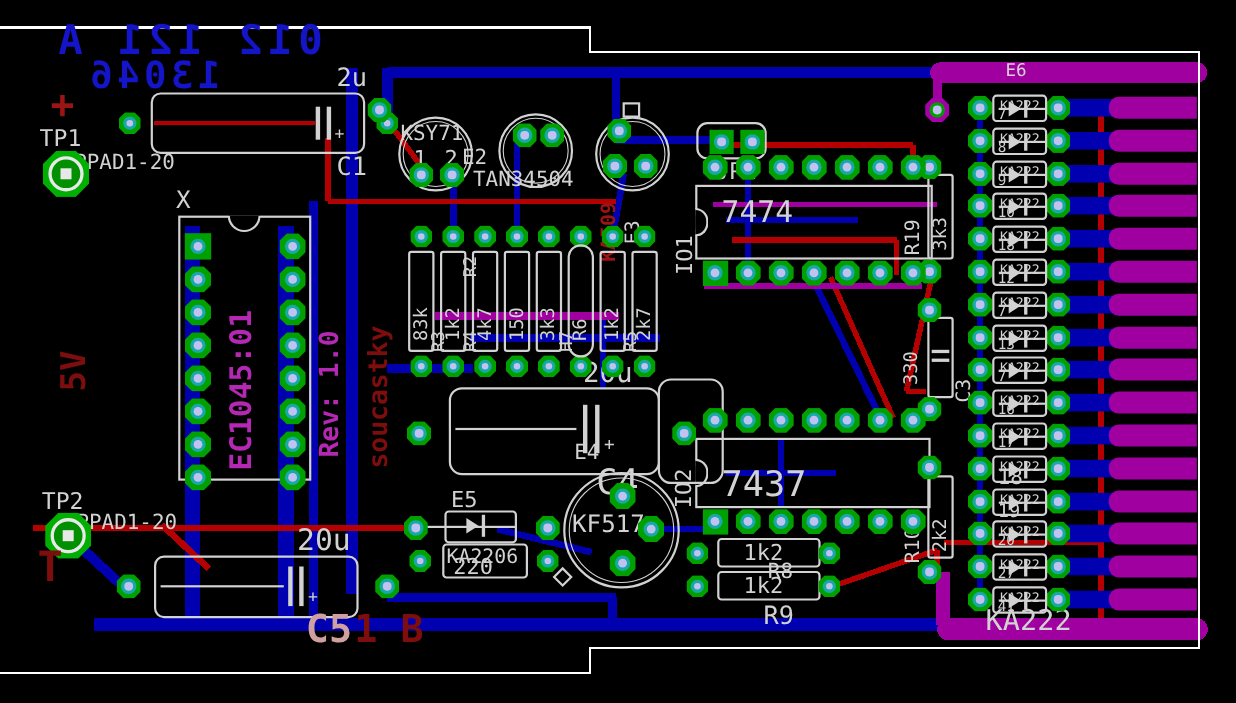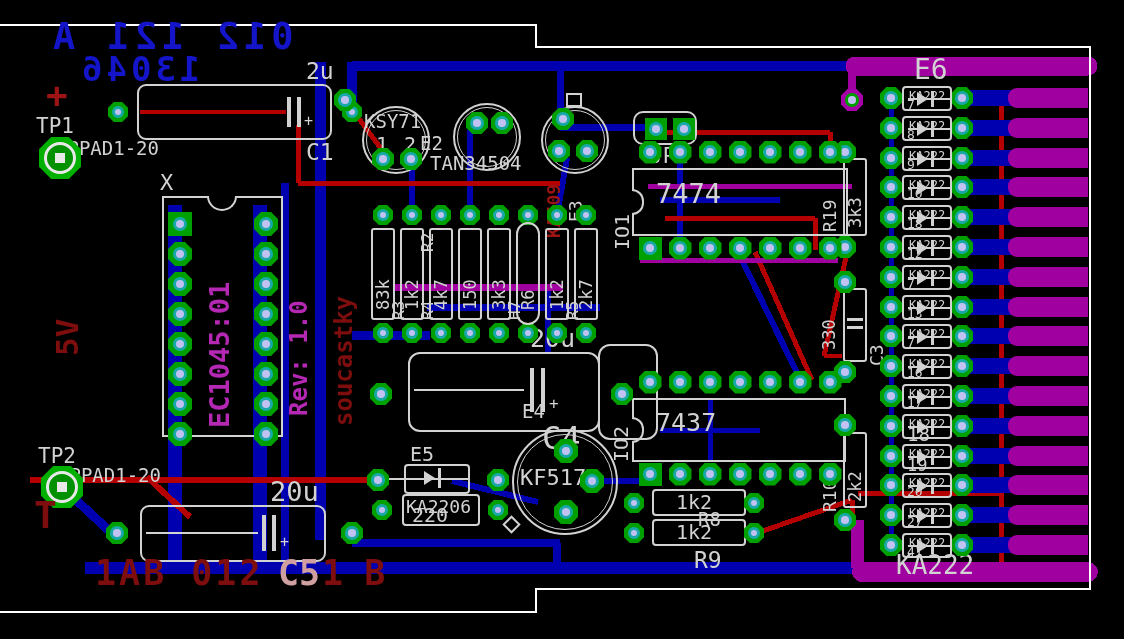--- a/index.html
+++ b/index.html
@@ -183,21 +183,21 @@
   <div class="dline" style="left:847px;top:326px;width:16px;height:3px"></div>
   <div class="lbl vert" style="left:821px;top:290px;height:60px;font-size:17px">330</div>
   <div class="lbl vert" style="left:868px;top:322px;height:44px;font-size:18px">C3</div>
 
   <div class="silk" style="left:843px;top:432px;width:24px;height:76px;border-radius:3px"></div>
   <div class="lbl vert" style="left:847px;top:440px;height:62px;font-size:17px">2k2</div>
   <div class="lbl vert" style="left:821px;top:450px;height:62px;font-size:18px">R10</div>
 
   <div class="silk" style="left:632px;top:398px;width:214px;height:64px"></div>
   <div class="notchL" style="left:632px;top:417px"></div>
-  <div class="lbl" style="left:656px;top:410px;font-size:25px">7437</div>
+  <div class="lbl" style="left:656px;top:424px;font-size:32px">7437</div>
   <div class="lbl vert" style="left:611px;top:408px;height:54px;font-size:20px">IO2</div>
 
   <div class="silk" style="left:408px;top:352px;width:192px;height:80px;border-radius:12px"></div>
   <div class="silk" style="left:598px;top:344px;width:60px;height:96px;border-radius:12px"></div>
   <div class="dline" style="left:414px;top:389px;width:110px;height:2px"></div>
   <div class="dline" style="left:530px;top:368px;width:4px;height:44px"></div>
   <div class="dline" style="left:541px;top:368px;width:4px;height:44px"></div>
   <div class="lbl" style="left:549px;top:396px;font-size:16px">+</div>
   <div class="lbl" style="left:530px;top:326px;font-size:25px">20u</div>
   <div class="lbl" style="left:522px;top:402px;font-size:19px">E4</div>
@@ -223,25 +223,24 @@
   <div class="lbl" style="left:676px;top:522px;font-size:20px">1k2</div>
   <div class="lbl" style="left:698px;top:510px;font-size:19px">R8</div>
   <div class="lbl" style="left:694px;top:549px;font-size:23px">R9</div>
 
   <div class="silk" style="left:140px;top:505px;width:186px;height:57px;border-radius:9px"></div>
   <div class="dline" style="left:146px;top:532px;width:112px;height:2px"></div>
   <div class="dline" style="left:262px;top:515px;width:4px;height:36px"></div>
   <div class="dline" style="left:272px;top:515px;width:4px;height:36px"></div>
   <div class="lbl" style="left:280px;top:535px;font-size:15px">+</div>
   <div class="lbl" style="left:270px;top:478px;font-size:27px">20u</div>
-  <div class="lbl dred" style="left:95px;top:556px;font-size:35px;font-weight:bold;letter-spacing:3px">1AB 012</div>
   <div class="lbl pinkish" style="left:278px;top:556px;font-size:35px;font-weight:bold">C5</div>
   <div class="lbl dred" style="left:322px;top:556px;font-size:35px;font-weight:bold">1 B</div>
 
-  <div class="lbl" style="left:914px;top:56px;font-size:28px">E6</div>
+  <div class="lbl" style="left:914px;top:56px;font-size:16px">E6</div>
   <div class="lbl" style="left:896px;top:552px;font-size:26px">KA222</div>
 
   <div id="gen">
       <div class="pad" style="left:108px;top:102px;width:20px;height:20px">
         <div class="ring">
           <div class="hole"></div>
         </div>
       </div>
       <div class="pad" style="left:342px;top:102px;width:20px;height:20px">
         <div class="ring">

